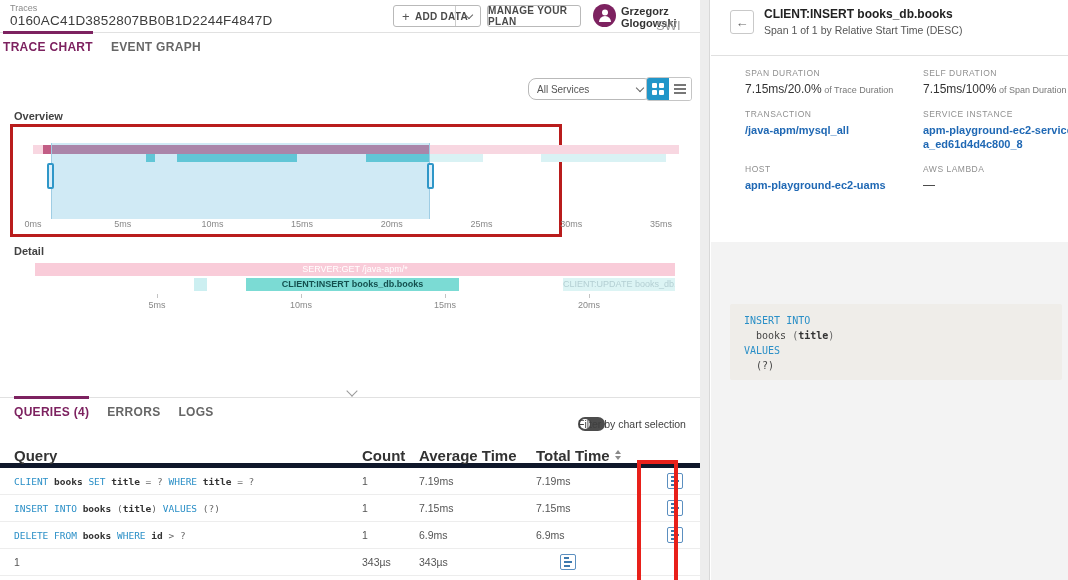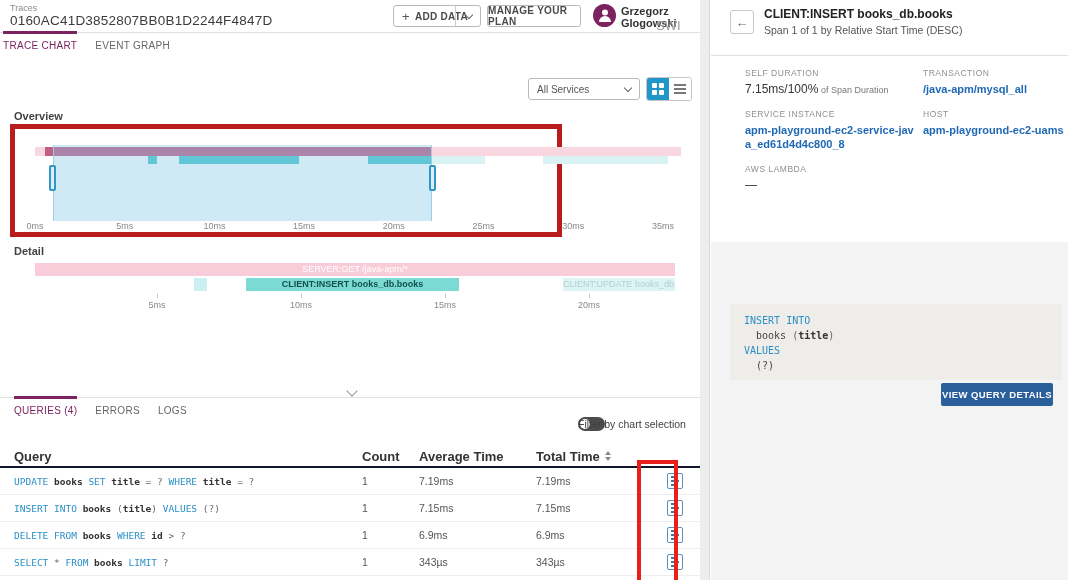--- a/index.html
+++ b/index.html
@@ -22,42 +22,42 @@
 .plus{font-size:13px;font-weight:normal;color:#555}
 .chev{display:inline-block;width:6px;height:6px;border-right:1.6px solid #666;border-bottom:1.6px solid #666;
   transform:rotate(45deg);margin-top:-3px}
 .avatar{position:absolute;left:593px;top:4px;width:23px;height:23px;border-radius:50%;background:#7d2260}
 .avatar svg{position:absolute;left:4.5px;top:4px}
 .user-name{position:absolute;left:621px;top:5px;font-size:11px;font-weight:bold;color:#333}
 .user-org{position:absolute;left:656px;top:18px;font-size:13px;color:#9a9a9a}
 
 
 .tabbar{position:absolute;display:flex;border-top:1px solid #e1e1e1}
-.tabbar .tab{position:relative;padding:7px 0 6px 0;margin-right:18px;font-size:10px;font-weight:normal;
+.tabbar .tab{position:relative;padding:7px 0 6px 0;margin-right:18px;font-size:12px;font-weight:bold;
   color:#666;letter-spacing:.3px;cursor:pointer;white-space:nowrap}
 .tabbar .tab.active{color:#7d2260}
 .tabbar .tab.active::before{content:'';position:absolute;left:0;right:0;top:-2px;height:3px;background:#7d2260}
 #main-tabs{left:0;top:32px;width:710px;padding-left:3px}
 #bottom-tabs{left:0;top:397px;width:710px;padding-left:14px}
 
 
-#service-select{position:absolute;left:528px;top:78px;width:112px;height:22px;border:1px solid #b9b9b9;border-radius:3px;
+#service-select{position:absolute;left:528px;top:78px;width:124px;height:22px;border:1px solid #b9b9b9;border-radius:8px;
   background:#fff;display:flex;align-items:center;padding:0 8px;font-size:10px;color:#555;cursor:pointer}
 #service-select .chev{position:absolute;right:8px}
 #view-toggle{position:absolute;left:646px;top:77px;display:flex;border:1px solid #c5c5c5;border-radius:3px;overflow:hidden}
 #view-toggle .vbtn{width:22px;height:22px;display:flex;align-items:center;justify-content:center;background:#fff;cursor:pointer}
 #view-toggle .vbtn.active{background:#2196c9}
 .grid-ico{display:grid;grid-template-columns:5px 5px;grid-gap:2px}
 .grid-ico i{width:5px;height:5px;background:#fff;border-radius:1px}
 .list-ico i{display:block;width:12px;height:2px;background:#777;margin:2px 0}
 
 .section-label{position:absolute;font-size:11px;font-weight:bold;color:#424242}
 
 
-#overview-plot{position:absolute;left:10px;top:124px;width:552px;height:113px;border:5px solid #b91c1c;background:#fff}
+#overview-plot{position:absolute;left:10px;top:124px;width:552px;height:113px;border:3px solid #b91c1c;background:#fff}
 .ov-bar{position:absolute;height:9px;top:18px}
 .ov-act{position:absolute;height:8px;top:27px}
 .pink-light{background:#f8d7e1}
 .pink-dark{background:#c25d85}
 .teal-mid{background:#4cc5ce}
 .teal-pale{background:#d9f2f4}
 #brush{position:absolute;top:16px;height:76px;background:rgba(132,201,230,.38);border-left:1px solid #9fcde4;border-right:1px solid #9fcde4}
 .handle{position:absolute;top:36px;width:7px;height:26px;border:2px solid #2f97c8;border-radius:2px;background:#ddeffa;cursor:ew-resize}
 .ov-tick{position:absolute;top:92px;font-size:9px;color:#888;transform:translateX(-50%)}
 
@@ -74,21 +74,21 @@
 
 
 #filter-toggle{position:absolute;left:578px;top:417px;width:27px;height:14px;border-radius:8px;background:#4d4d4d;cursor:pointer}
 #filter-toggle .knob{position:absolute;left:2px;top:2px;width:10px;height:10px;border-radius:50%;background:#fff}
 #filter-label{position:absolute;left:578px;top:418px;font-size:10.5px;color:#3f3f3f}
 
 
 #query-table{position:absolute;left:0;top:447px;width:700px}
 .qrow{display:grid;grid-template-columns:348px 57px 117px 107px auto;align-items:center;
   padding-left:14px;height:27px;border-bottom:1px solid #ededed}
-.qhead{height:21px;border-bottom:2px solid #0f172a;font-weight:bold;font-size:13px;color:#333}
+.qhead{height:21px;border-bottom:5px solid #0f172a;font-weight:bold;font-size:15px;color:#333}
 .qhead .hc{display:flex;align-items:center;gap:5px}
 .qcell{font-size:10.5px;color:#555}
 .qsql{font-family:"DejaVu Sans Mono",monospace;font-size:9.5px;white-space:pre}
 .tk-kw{color:#2a8fc7}.tk-id{color:#333;font-weight:bold}.tk-p{color:#666}.tk-tx{color:#444}
 .sort{display:inline-flex;flex-direction:column;gap:2px}
 .sort i{width:0;height:0;border:3px solid transparent}
 .sort .up{border-bottom:4px solid #8a8a8a;margin-top:-2px}
 .sort .dn{border-top:4px solid #8a8a8a}
 .qicon{width:16px;height:16px;border:1px solid #5b8fc0;border-radius:2px;background:#fff;margin-left:24px;
   display:flex;flex-direction:column;justify-content:center;gap:2px;padding-left:3px;cursor:pointer}
@@ -233,21 +233,21 @@
           <span>Total Time</span>
           <span class="sort">
               <i class="up"></i>
               <i class="dn"></i>
             </span>
         </div>
         <div></div>
       </div>
       <div id="query-table-body">
           <div class="qrow">
-            <div class="qsql"><span class="tk-kw">UPDATE </span><span class="tk-id">books </span><span class="tk-kw">SET </span><span class="tk-id">title </span><span class="tk-p">= ? </span><span class="tk-kw">WHERE </span><span class="tk-id">title </span><span class="tk-p">= ?</span></div>
+            <div class="qsql"><span class="tk-kw">CLIENT </span><span class="tk-id">books </span><span class="tk-kw">SET </span><span class="tk-id">title </span><span class="tk-p">= ? </span><span class="tk-kw">WHERE </span><span class="tk-id">title </span><span class="tk-p">= ?</span></div>
             <div class="qcell">1</div>
             <div class="qcell">7.19ms</div>
             <div class="qcell">7.19ms</div>
             <div class="qicon">
               <i></i>
               <i></i>
               <i></i>
             </div>
           </div>
           <div class="qrow">
@@ -266,21 +266,20 @@
             <div class="qcell">1</div>
             <div class="qcell">6.9ms</div>
             <div class="qcell">6.9ms</div>
             <div class="qicon">
               <i></i>
               <i></i>
               <i></i>
             </div>
           </div>
           <div class="qrow">
-            <div class="qsql"><span class="tk-kw">SELECT </span><span class="tk-p">* </span><span class="tk-kw">FROM </span><span class="tk-id">books </span><span class="tk-kw">LIMIT </span><span class="tk-p">?</span></div>
             <div class="qcell">1</div>
             <div class="qcell">343µs</div>
             <div class="qcell">343µs</div>
             <div class="qicon">
               <i></i>
               <i></i>
               <i></i>
             </div>
           </div>
         </div>
@@ -296,20 +295,24 @@
       <div id="back-btn">
           <span>←</span>
         </div>
       <div id="span-title">CLIENT:INSERT books_db.books</div>
       <div id="span-subtitle">Span 1 of 1 by Relative Start Time (DESC)</div>
     </div>
 
     <div id="details-card">
       <div id="fields">
           <div class="field">
+            <div class="flabel">SPAN DURATION</div>
+            <div class="fvalue"><span>7.15ms/20.0%</span><span class="fsuffix"> of Trace Duration</span></div>
+          </div>
+          <div class="field">
             <div class="flabel">SELF DURATION</div>
             <div class="fvalue"><span>7.15ms/100%</span><span class="fsuffix"> of Span Duration</span></div>
           </div>
           <div class="field">
             <div class="flabel">TRANSACTION</div>
             <div class="fvalue link"><span>/java-apm/mysql_all</span></div>
           </div>
           <div class="field">
             <div class="flabel">SERVICE INSTANCE</div>
             <div class="fvalue link"><span>apm-playground-ec2-service-java_ed61d4d4c800_8</span></div>
@@ -320,17 +323,16 @@
           </div>
           <div class="field">
             <div class="flabel">AWS LAMBDA</div>
             <div class="fvalue"><span>—</span></div>
           </div>
         </div>
     </div>
 
     <div id="sql-block"><div class="code-line"><span class="tk-kw">INSERT INTO</span></div><div class="code-line"><span class="tk-tx">  books </span><span class="tk-p">(</span><span class="tk-id">title</span><span class="tk-p">)</span></div><div class="code-line"><span class="tk-kw">VALUES</span></div><div class="code-line"><span class="tk-tx">  (?)</span></div></div>
 
-    <button id="view-query-btn">VIEW QUERY DETAILS</button>
 
   </div>
 
 </div>
 
 </body></html>

